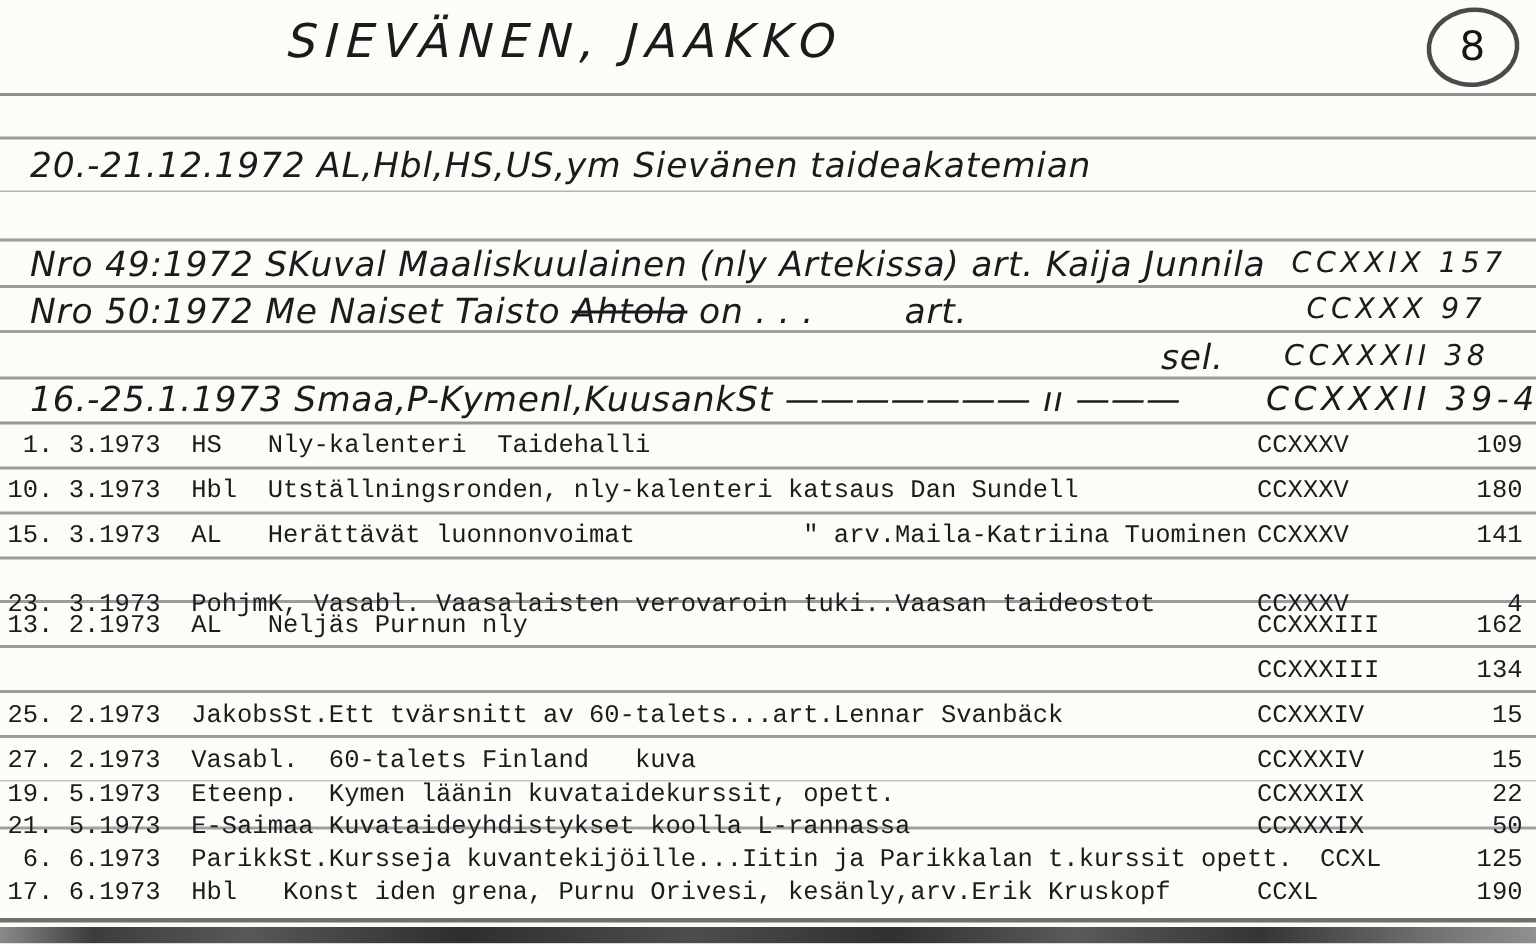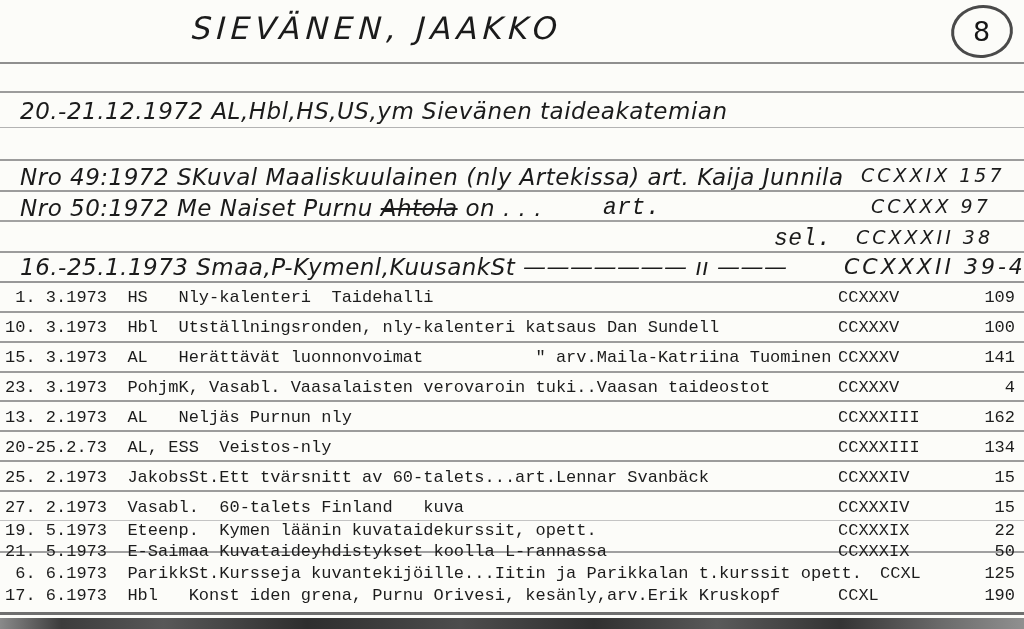--- a/index.html
+++ b/index.html
@@ -20,21 +20,21 @@
   #badge {
     position:absolute; top:5px; left:951px; width:56px; height:47px;
     border:3px solid #4a4a4a; border-radius:50%;
     transform:rotate(-7deg);
     display:flex; align-items:center; justify-content:center;
   }
   #badge span { font-size:27px; font-family:"DejaVu Sans", sans-serif; transform:rotate(7deg); }
 
   .hrow { position:absolute; left:16px; width:1012px; height:32px; font-size:23px; white-space:nowrap; }
   .hrow .txt { position:absolute; left:4px; letter-spacing:0.5px; }
-  .hrow .mid { position:absolute; letter-spacing:0.5px;font-family:Liberation Mono, monospace; }
+  .hrow .mid { position:absolute; letter-spacing:0.5px; }
   .hrow .ref { position:absolute; font-size:19px; letter-spacing:3px; white-space:nowrap; }
   .strike { text-decoration:line-through; text-decoration-thickness:2px; }
 
   
   .trow { position:absolute; left:0; width:1024px; height:22px;
           font-family:"Liberation Mono", monospace; font-size:17px; color:#1c1c1c; }
   .trow .txt { position:absolute; left:5px; white-space:pre; }
   .trow .ref { position:absolute; left:838px; white-space:pre;text-align:center; }
   .trow .ref.far { left:880px; }
   .trow .pg  { position:absolute; left:925px; width:90px; text-align:right; white-space:pre; }
@@ -81,21 +81,21 @@
     <span class="txt">20.-21.12.1972  AL,Hbl,HS,US,ym  Sievänen taideakatemian</span>
   </div>
 
 
   <div class="hrow hand" style="top:164px">
     <span class="txt">Nro 49:1972 SKuval Maaliskuulainen  (nly Artekissa) art. Kaija Junnila</span>
     <span class="ref" style="left:845px">CCXXIX 157</span>
   </div>
 
   <div class="hrow hand" style="top:195px">
-    <span class="txt"><span>Nro 50:1972 Me Naiset  Purnu </span><span class="strike">Ahtola</span><span> on . . .</span></span>
+    <span class="txt"><span>Nro 50:1972 Me Naiset  Taisto </span><span class="strike">Ahtola</span><span> on . . .</span></span>
     <span class="mid" style="left:587px">art.</span>
     <span class="ref" style="left:855px">CCXXX 97</span>
   </div>
 
   <div class="hrow hand" style="top:226px">
     <span class="mid" style="left:758px">sel.</span>
     <span class="ref" style="left:840px">CCXXXII 38</span>
   </div>
 
   <div class="hrow hand" style="top:254px">
@@ -104,39 +104,38 @@
   </div>
 
   <div class="trow" style="top:288px">
     <span class="txt"> 1. 3.1973  HS   Nly-kalenteri  Taidehalli</span>
     <span class="ref">CCXXXV</span>
     <span class="pg">109</span>
   </div>
   <div class="trow" style="top:318px">
     <span class="txt">10. 3.1973  Hbl  Utställningsronden, nly-kalenteri katsaus Dan Sundell</span>
     <span class="ref">CCXXXV</span>
-    <span class="pg">100</span>
+    <span class="pg">180</span>
   </div>
   <div class="trow" style="top:348px">
     <span class="txt">15. 3.1973  AL   Herättävät luonnonvoimat           " arv.Maila-Katriina Tuominen</span>
     <span class="ref">CCXXXV</span>
     <span class="pg">141</span>
   </div>
-  <div class="trow" style="top:378px">
+  <div class="trow" style="top:394px">
     <span class="txt">23. 3.1973  PohjmK, Vasabl. Vaasalaisten verovaroin tuki..Vaasan taideostot</span>
     <span class="ref">CCXXXV</span>
     <span class="pg">4</span>
   </div>
   <div class="trow" style="top:408px">
     <span class="txt">13. 2.1973  AL   Neljäs Purnun nly</span>
     <span class="ref">CCXXXIII</span>
     <span class="pg">162</span>
   </div>
   <div class="trow" style="top:438px">
-    <span class="txt">20-25.2.73  AL, ESS  Veistos-nly</span>
     <span class="ref">CCXXXIII</span>
     <span class="pg">134</span>
   </div>
   <div class="trow" style="top:468px">
     <span class="txt">25. 2.1973  JakobsSt.Ett tvärsnitt av 60-talets...art.Lennar Svanbäck</span>
     <span class="ref">CCXXXIV</span>
     <span class="pg">15</span>
   </div>
   <div class="trow" style="top:498px">
     <span class="txt">27. 2.1973  Vasabl.  60-talets Finland   kuva</span>

